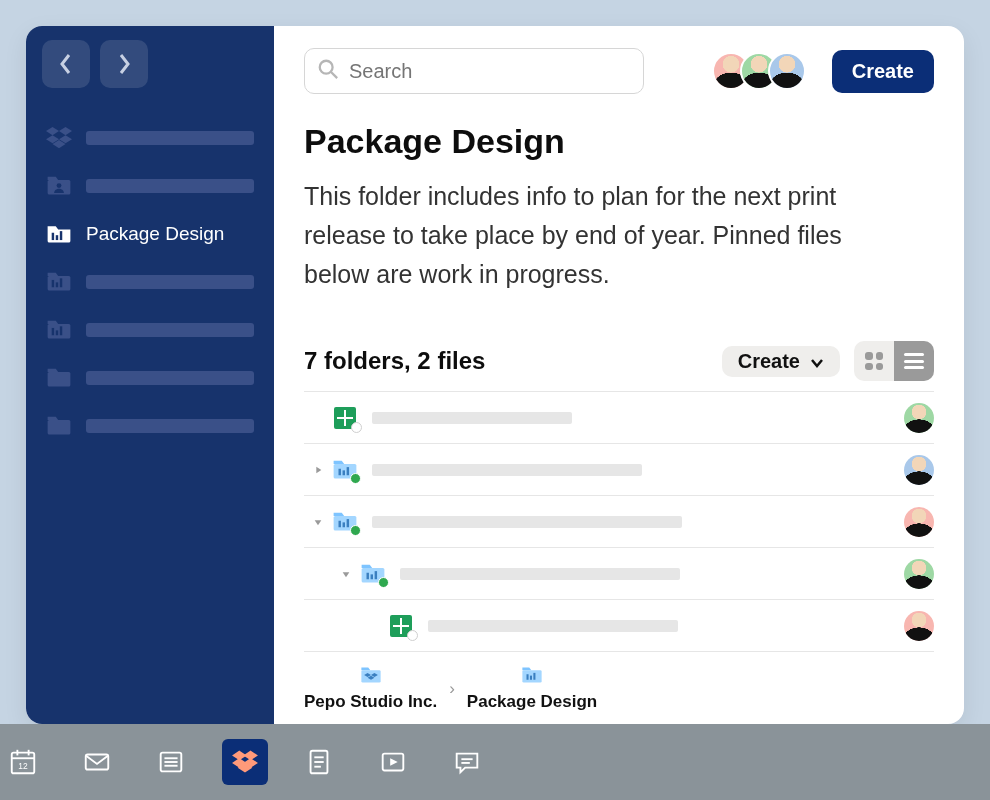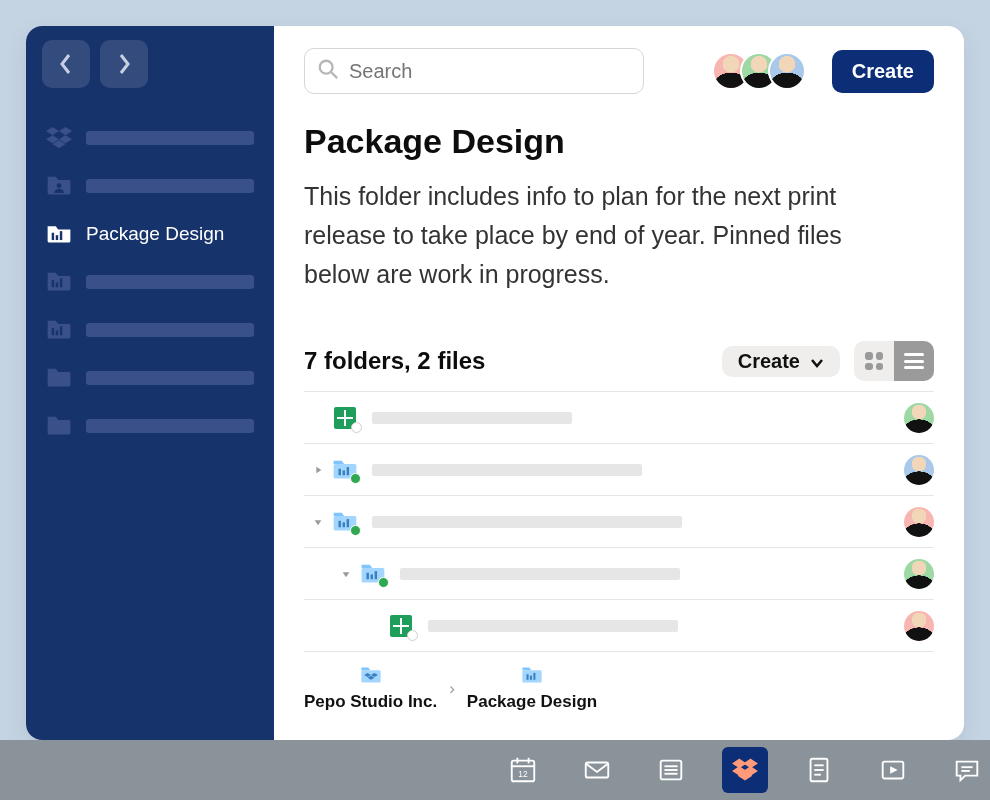--- a/index.html
+++ b/index.html
@@ -156,22 +156,22 @@
   }
   .sheet-tile::before { left:50%; top:3px; bottom:3px; width:2px; transform:translateX(-50%); }
   .sheet-tile::after  { top:50%; left:3px; right:3px; height:2px; transform:translateY(-50%); }
   .sheet-cloud {
     position:absolute; right:-4px; bottom:-4px; width:11px; height:11px; border-radius:50%;
     background:#fff; border:1px solid #cfcfcf;
   }
 
   
   .dock {
-    height: 60px; background: #8a9399;
-    display:flex; align-items:center; justify-content:flex-end; gap: 28px;
+    height: 76px; background: #8a9399;
+    display:flex; align-items:center; justify-content:flex-start; gap: 28px;
     margin-top: auto;
   }
   .dock .dbtn {
     width: 46px; height: 46px; border-radius:6px;
     display:flex; align-items:center; justify-content:center; cursor:pointer;
   }
   .dock .dbtn.active { background:#0b2e77; }
   .dock .dbtn svg { width:30px; height:30px; stroke:#fff; fill:none; stroke-width:2; }
   .dock .dbtn.active svg { stroke:#ff9a7a; }
 

